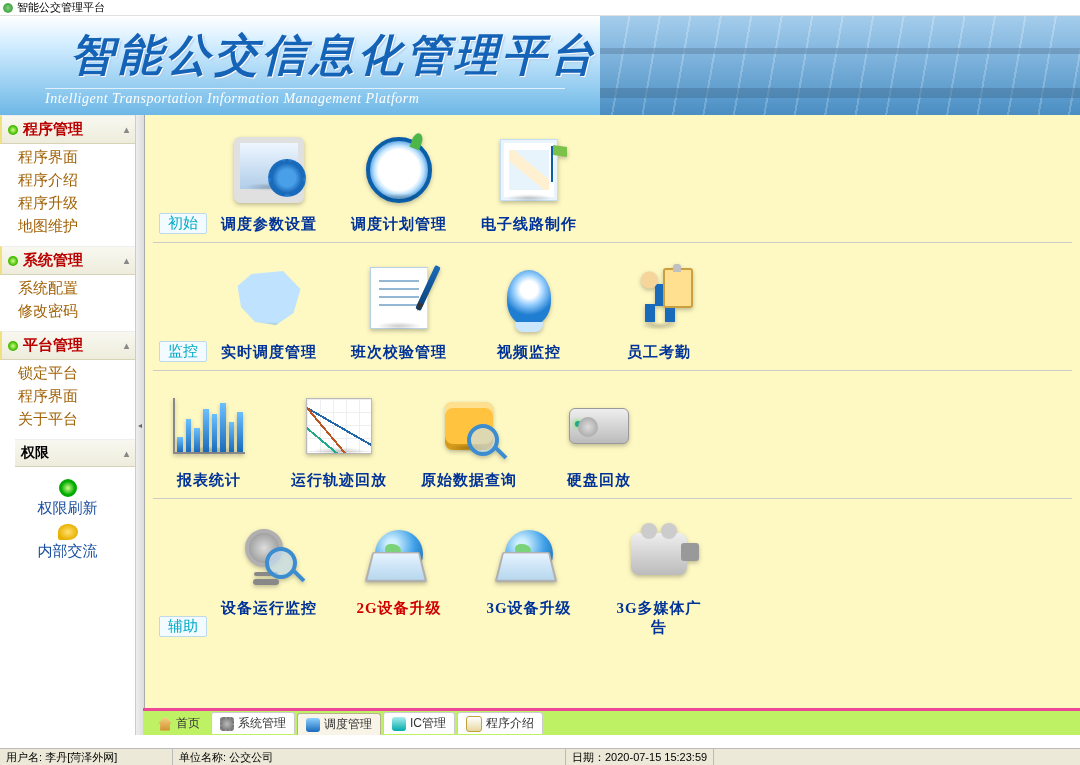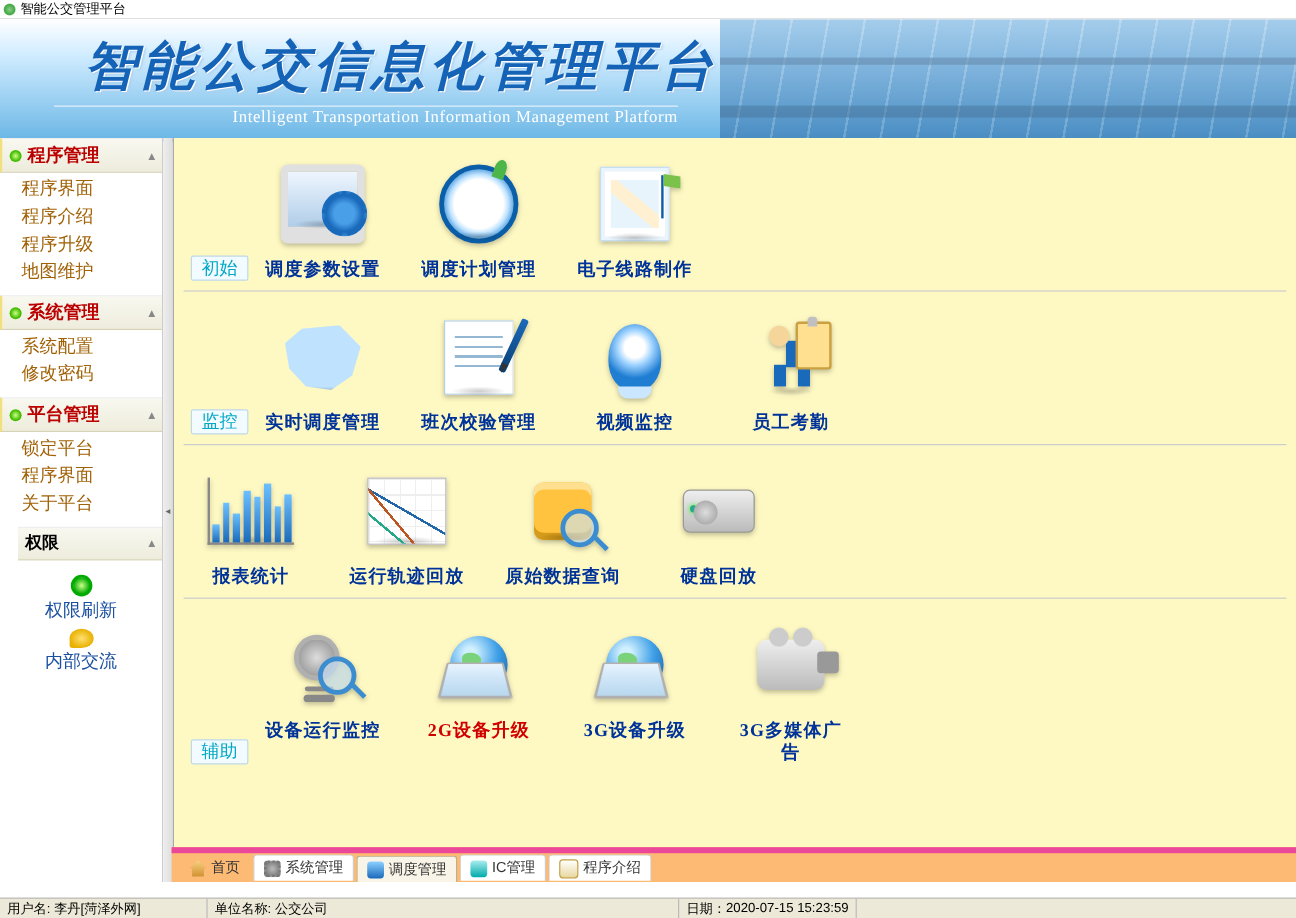--- a/index.html
+++ b/index.html
@@ -31,21 +31,20 @@
     margin-right: 4px;
   }
 
   
   .banner {
     height: 100px;
     background: linear-gradient(to bottom, #ffffff 0%, #d0ecff 30%, #6cb7e6 100%);
     position: relative;
     border-bottom: 2px solid #2a6aa4;
     overflow: hidden;
-    text-align: right;
   }
   .banner .bridge {
     position: absolute;
     right: 0; top: 0; bottom: 0;
     width: 480px;
     opacity: .7;
     background:
       repeating-linear-gradient(100deg, transparent 0 28px, rgba(255,255,255,.25) 28px 30px),
       linear-gradient(to bottom, #7fb8e3 0%, #3c7cb4 100%);
   }
@@ -69,20 +68,21 @@
     font-weight: bold;
     font-style: italic;
     color: #1463b6;
     letter-spacing: 4px;
     text-shadow: 1px 1px 0 #fff, 2px 2px 2px #aecfec;
   }
   .banner-sub {
     position: absolute;
     left: 45px; top: 72px;
     font-size: 14px;
+    font-style: italic;
     font-family: "Times New Roman", serif;
     color: #fff;
     letter-spacing: .5px;
     border-top: 1px solid rgba(255,255,255,.7);
     padding-top: 2px;
     width: 520px;
   }
 
   
   .body {
@@ -405,22 +405,22 @@
   .ic-camcorder::after {
     content:""; position:absolute; left:10px; top:-10px; width:16px; height:16px; background:#ccc; border-radius:50%;
     box-shadow: 20px 0 0 0 #ccc;
   }
 
   
   .bottom-tabs {
     position: absolute;
     left: 143px; right: 0; bottom: 30px;
     height: 24px;
-    background: #fdba74;
-    border-top: 5px solid #ec4899;
+    background: #bef264;
+    border-top: 3px solid #ec4899;
     display: flex;
     align-items: center;
     padding-left: 6px;
     gap: 2px;
   }
   .btab {
     display: flex;
     align-items: center;
     gap: 4px;
     padding: 2px 8px;

